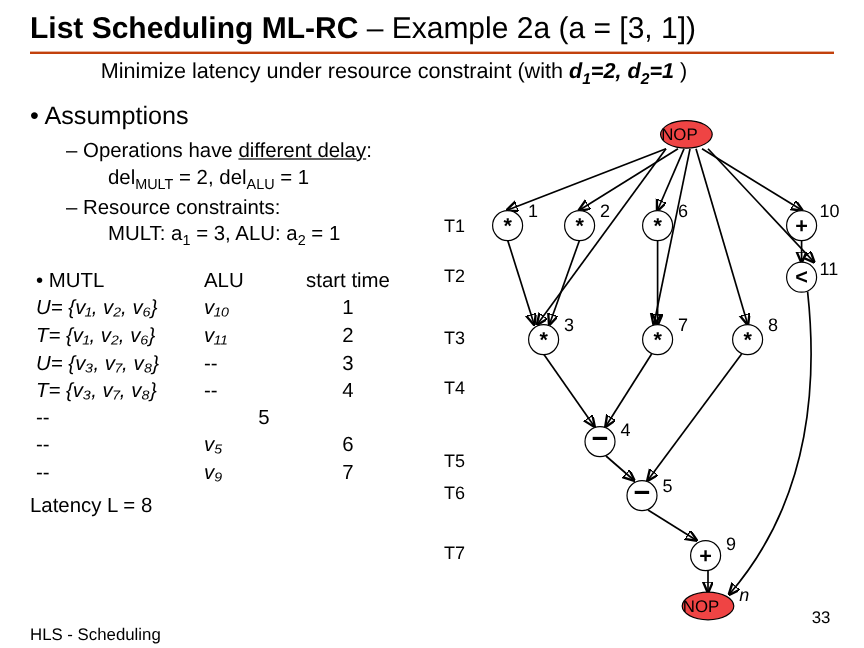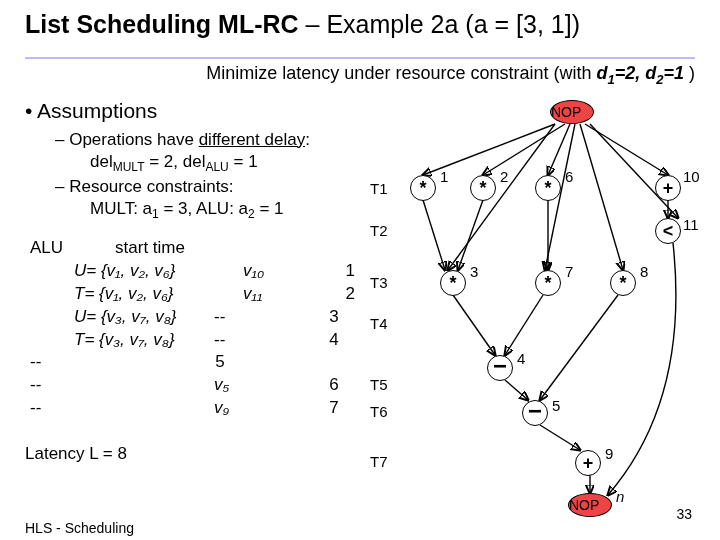--- a/index.html
+++ b/index.html
@@ -1,35 +1,35 @@
 <!DOCTYPE html>
 <html><head>
 <meta charset="utf-8">
 <style>
   * { box-sizing: border-box; margin: 0; padding: 0; }
   body { width: 720px; height: 540px; font-family: Arial, sans-serif; background: #fff; color: #000; position: relative; }
   .slide { padding: 10px 25px; }
-  .title { font-size: 25px; font-weight: bold; border-bottom: 2px solid #c4b5fd; padding-bottom: 18px; margin-bottom: 4px; }
+  .title { font-size: 25px; font-weight: bold; border-bottom: 2px solid #c2410c; padding-bottom: 4px; margin-bottom: 4px; }
   .title .thin { font-weight: normal; }
-  .subtitle { font-size: 18px; margin-left: 40px; margin-bottom: 12px; text-align: right; }
+  .subtitle { font-size: 18px; margin-left: 59px; margin-bottom: 12px; }
   .subtitle .ital { font-style: italic; font-weight: bold; }
   .content { display: flex; }
   .left { width: 370px; }
   .bullet1 { font-size: 21px; margin-bottom: 6px; }
   .bullet2 { font-size: 17px; margin-left: 30px; line-height: 1.3; }
   .bullet2 .u { text-decoration: underline; }
   .bullet2 .sub { vertical-align: sub; font-size: 12px; }
   .bullet2-inner { margin-left: 65px; }
   .tbl { margin-top: 14px; margin-left:5px; font-size: 17px; }
   .tbl .row { display: flex; line-height: 1.35; }
   .tbl .c1 { width: 140px; }
   .tbl .c2 { width: 70px; }
   .tbl .c3 { width: 100px; text-align: center; }
-  .tbl .ital { font-style: italic; margin-left: 44px; }
-  .latency { margin-top: 24px; font-size: 17px; }
+  .tbl .ital { font-style: italic; }
+  .latency { margin-top: 6px; font-size: 17px; }
   .footer-left { position: absolute; bottom: 4px; left: 25px; font-size: 14px; }
   .footer-right { position: absolute; bottom: 18px; right: 28px; font-size: 14px; }
   .diagram { position: absolute; left: 380px; top: 100px; width: 330px; height: 420px; }
   .nop { position: absolute; width: 44px; height: 24px; border: 1.5px solid #000; border-radius: 50%; text-align: left; font-size: 14px; line-height: 22px; background:#ef4444; }
   .op { position: absolute; width: 26px; height: 26px; border: 1.5px solid #000; border-radius: 50%; text-align: center; font-size: 18px; line-height: 24px; background:#fff; font-weight: bold; }
   .op.minus { line-height: 20px; font-size: 24px; }
   .lbl { position: absolute; font-size: 15px; }
   .tlbl { position: absolute; font-size: 15px; left: -10px; }
   svg.edges { position: absolute; left:0; top:0; width: 100%; height: 100%; }
   svg.edges line, svg.edges path { stroke: #000; stroke-width: 1.4; fill: none; }
@@ -55,20 +55,21 @@
       <div class="bullet2 bullet2-inner">
         <span>del</span><span class="sub">MULT</span><span> = 2, del</span><span class="sub">ALU</span><span> = 1</span>
       </div>
       <div class="bullet2">– Resource constraints:</div>
       <div class="bullet2 bullet2-inner">
         <span>MULT: a</span><span class="sub">1</span><span> = 3, ALU: a</span><span class="sub">2</span><span> = 1</span>
       </div>
 
       <div class="tbl">
         <div class="row">
+          <div class="c1">•      MUTL</div>
           <div class="c2">ALU</div>
           <div class="c3">start time</div>
         </div>
         <div class="row">
             <div class="c1 ital">U= {v₁, v₂, v₆}</div>
             <div class="c2 ital">v₁₀</div>
             <div class="c3">1</div>
           </div>
         <div class="row">
             <div class="c1 ital">T= {v₁, v₂, v₆}</div>

